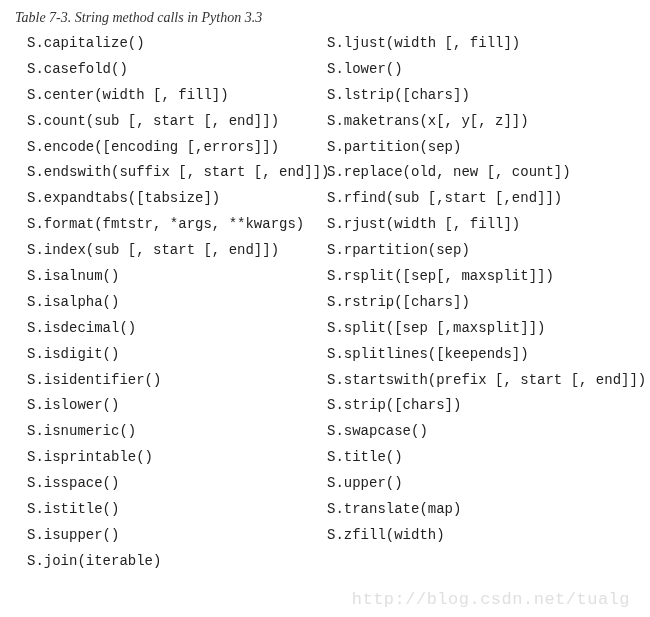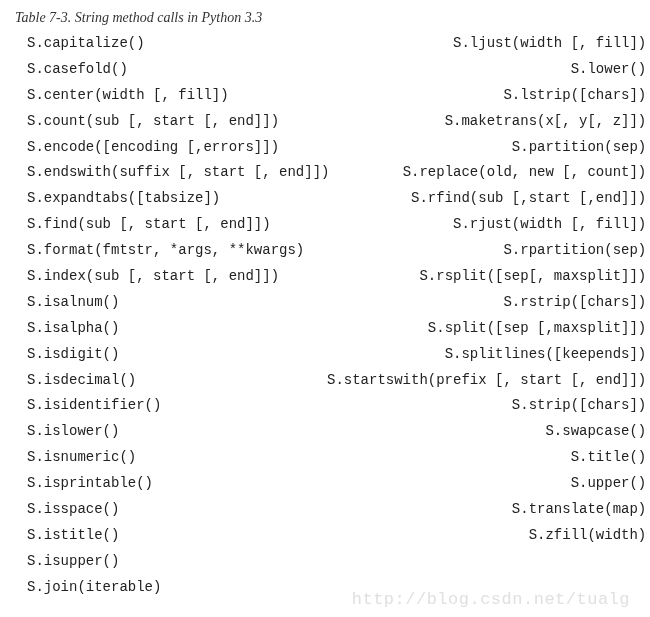--- a/index.html
+++ b/index.html
@@ -28,21 +28,20 @@
     }
     .column {
       display: flex;
       flex-direction: column;
     }
     .column-left {
       width: 300px;
     }
     .column-right {
       flex: 1;
-      text-align: right;
     }
     .method {
       font-family: 'Courier New', Courier, monospace;
       font-size: 14px;
       color: #222;
       line-height: 1.85;
       white-space: nowrap;
     }
     .watermark {
       position: absolute;
@@ -61,27 +60,26 @@
 
 <div class="table-container">
   <div class="column column-left" id="col-left">
       <div class="method">S.capitalize()</div>
       <div class="method">S.casefold()</div>
       <div class="method">S.center(width [, fill])</div>
       <div class="method">S.count(sub [, start [, end]])</div>
       <div class="method">S.encode([encoding [,errors]])</div>
       <div class="method">S.endswith(suffix [, start [, end]])</div>
       <div class="method">S.expandtabs([tabsize])</div>
-      <div class="method">S.find(sub [, start [, end]])</div>
       <div class="method">S.format(fmtstr, *args, **kwargs)</div>
       <div class="method">S.index(sub [, start [, end]])</div>
       <div class="method">S.isalnum()</div>
       <div class="method">S.isalpha()</div>
+      <div class="method">S.isdecimal()</div>
       <div class="method">S.isdigit()</div>
-      <div class="method">S.isdecimal()</div>
       <div class="method">S.isidentifier()</div>
       <div class="method">S.islower()</div>
       <div class="method">S.isnumeric()</div>
       <div class="method">S.isprintable()</div>
       <div class="method">S.isspace()</div>
       <div class="method">S.istitle()</div>
       <div class="method">S.isupper()</div>
       <div class="method">S.join(iterable)</div>
     </div>
   <div class="column column-right" id="col-right">

